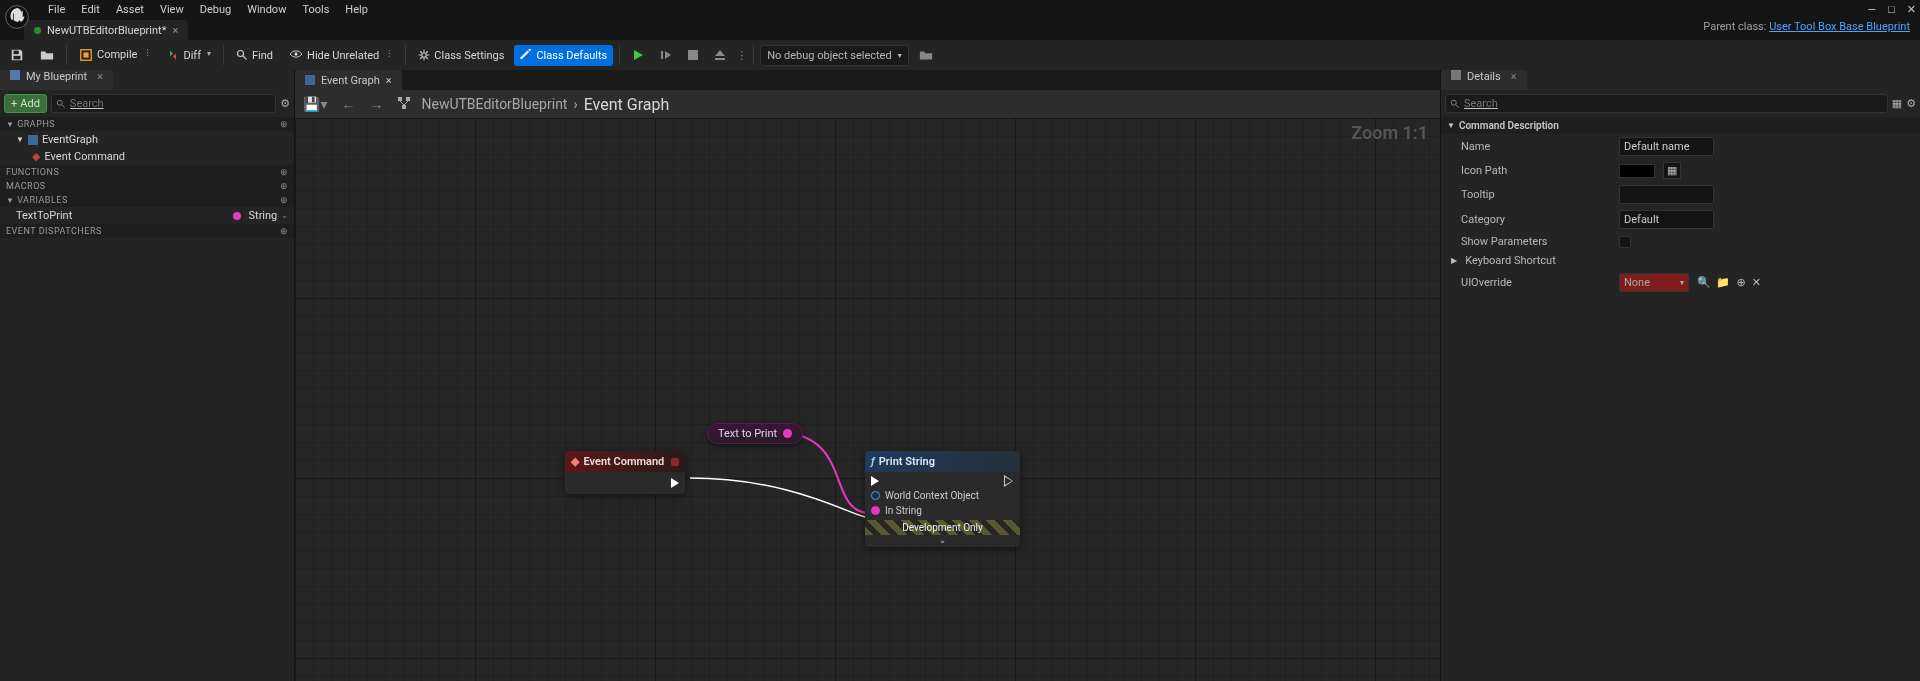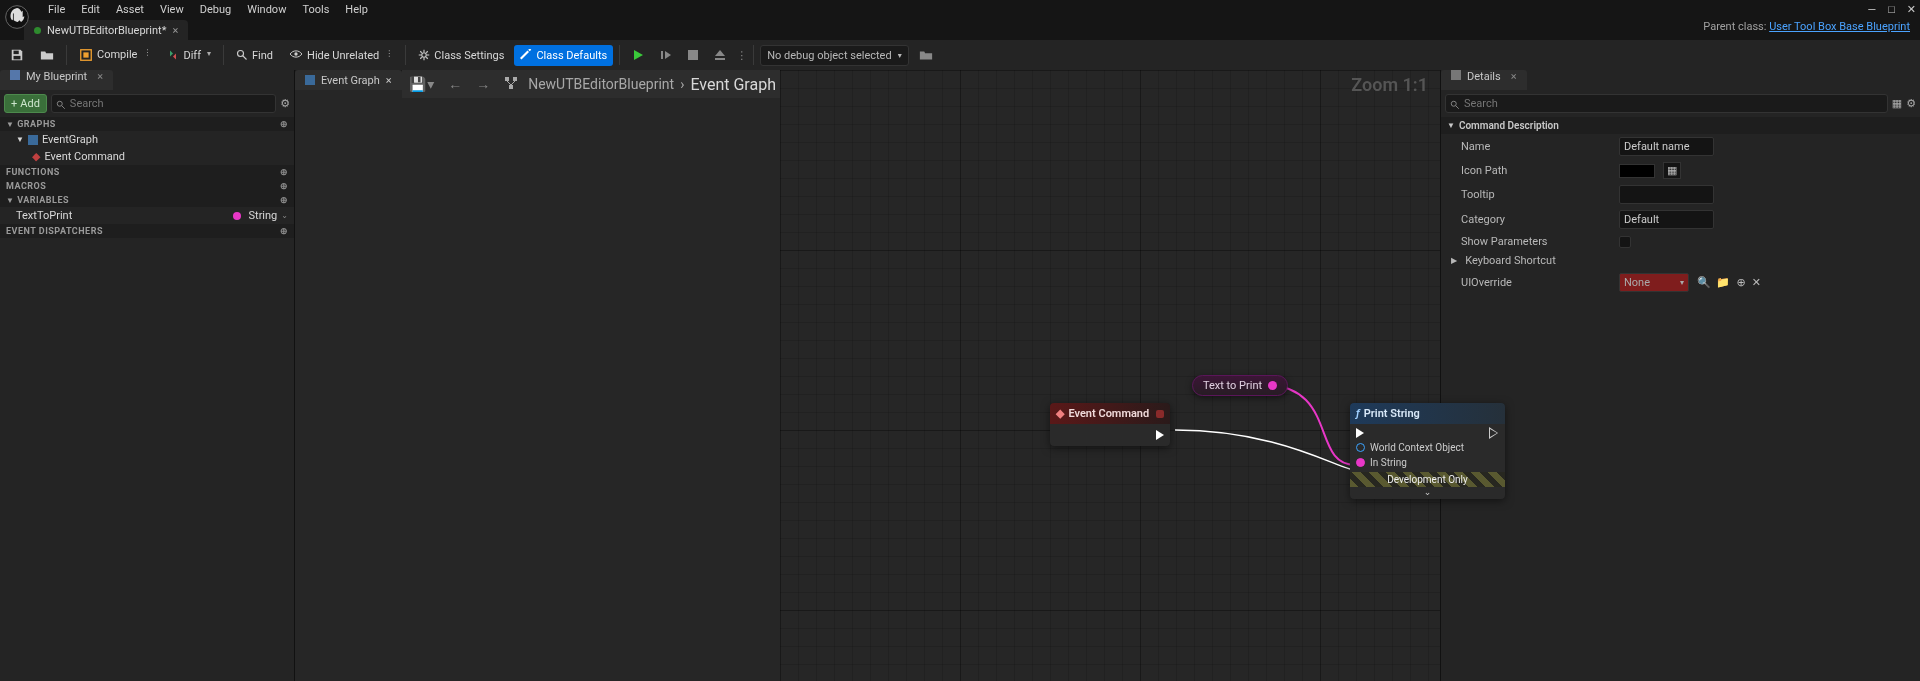--- a/index.html
+++ b/index.html
@@ -33,32 +33,32 @@
 
 .main { display:flex; height:calc(681px - 70px); }
 
 
 .left { width:295px; background:#242424; display:flex; flex-direction:column; border-right:1px solid #111; }
 .panel-tab { background:#242424; height:20px; display:flex; align-items:center; }
 .panel-tab .tab { background:#2d2d2d; height:20px; display:flex; padding:0 10px; gap:6px; border-top-left-radius:3px; border-top-right-radius:3px; }
 .panel-tab .close { color:#888; margin-left:4px; cursor:pointer; }
 .addrow { display:flex; align-items:center; padding:4px; gap:4px; }
 .addbtn { background:#3a6f3a; border:1px solid #4d8a4d; border-radius:3px; padding:2px 6px; display:flex; align-items:center; gap:3px; color:#cde5cd; cursor:pointer; }
-.search { flex:1; background:#1a1a1a; border:1px solid #333; border-radius:3px; display:flex; align-items:flex-end; padding:2px 4px; gap:4px; }
+.search { flex:1; background:#1a1a1a; border:1px solid #333; border-radius:3px; display:flex; align-items:center; padding:2px 4px; gap:4px;text-decoration:underline; }
 .search input { flex:1; background:transparent; border:none; outline:none; color:#ccc; font-size:11px; }
 .gear { color:#aaa; cursor:pointer; }
-.cat { background:#1e1e1e; padding:2px 6px; display:flex; align-items:flex-end; justify-content:space-between; font-size:9px; letter-spacing:0.5px; color:#9a9a9a; font-weight:700; }
+.cat { background:#1e1e1e; padding:2px 6px; display:flex; align-items:flex-end; justify-content:space-between; font-size:9px; letter-spacing:0.5px; color:#9a9a9a; font-weight:400; }
 .cat .add { color:#888; cursor:pointer; }
 .treechild { padding:2px 6px 2px 16px; display:flex; align-items:center; gap:4px; color:#d8d8d8; cursor:pointer; }
 .treechild2 { padding:2px 6px 2px 32px; display:flex; align-items:center; gap:4px; color:#d8d8d8; cursor:pointer; }
 .varrow { padding:2px 6px 2px 16px; display:flex; align-items:center; justify-content:space-between; color:#d8d8d8; }
 .pill { width:8px; height:8px; border-radius:4px; background:#e837c7; margin-right:4px; }
 
 
-.center { flex:1; background:#262626; display:flex; flex-direction:row; position:relative; }
+.center { flex:1; background:#262626; display:flex; flex-direction:column; position:relative; }
 .center-tabs { height:20px; display:flex; align-items:center; background:#1a1a1a; }
 .center-tabs .tab { background:#2d2d2d; height:20px; display:flex; align-items:center; padding:0 10px; gap:6px; border-top-left-radius:3px; border-top-right-radius:3px; }
 .graph-toolbar { height:28px; background:#2d2d2d; display:flex; align-items:center; padding:0 4px; gap:6px; font-size:14px; }
 .graph-toolbar .nav { color:#888; padding:2px 4px; cursor:pointer; }
 .breadcrumb { display:flex; align-items:center; gap:6px; color:#a8a8a8; font-size:14px; }
 .breadcrumb .main-crumb { color:#d8d8d8; font-size:16px; }
 .graph-area { flex:1; position:relative; overflow:hid; background:#262626;
   background-image:
     linear-gradient(rgba(0,0,0,0.25) 1px,transparent 1px),
     linear-gradient(90deg,rgba(0,0,0,0.25) 1px,transparent 1px),

